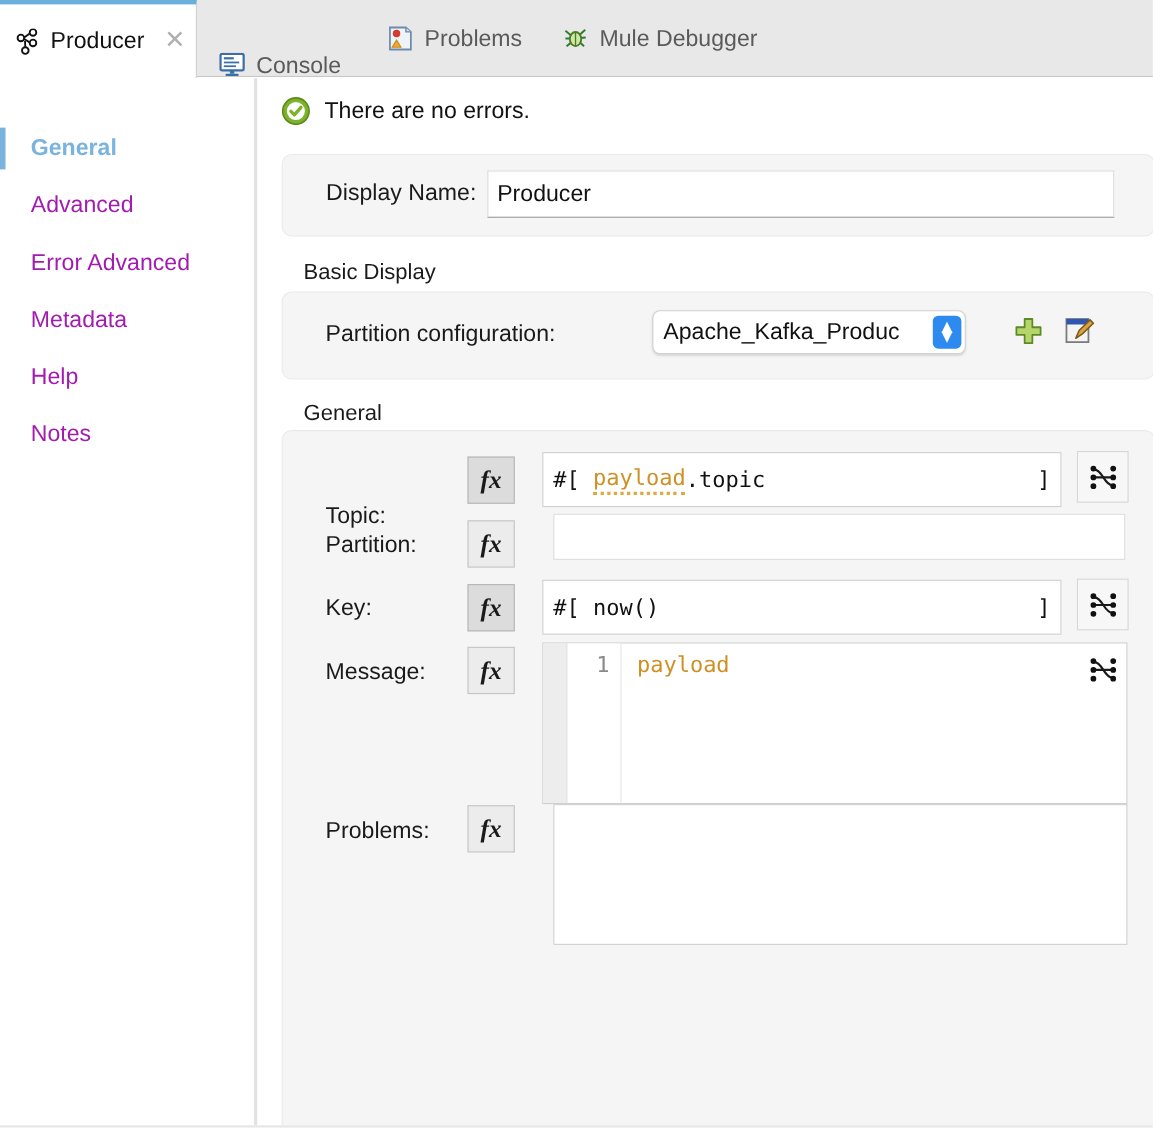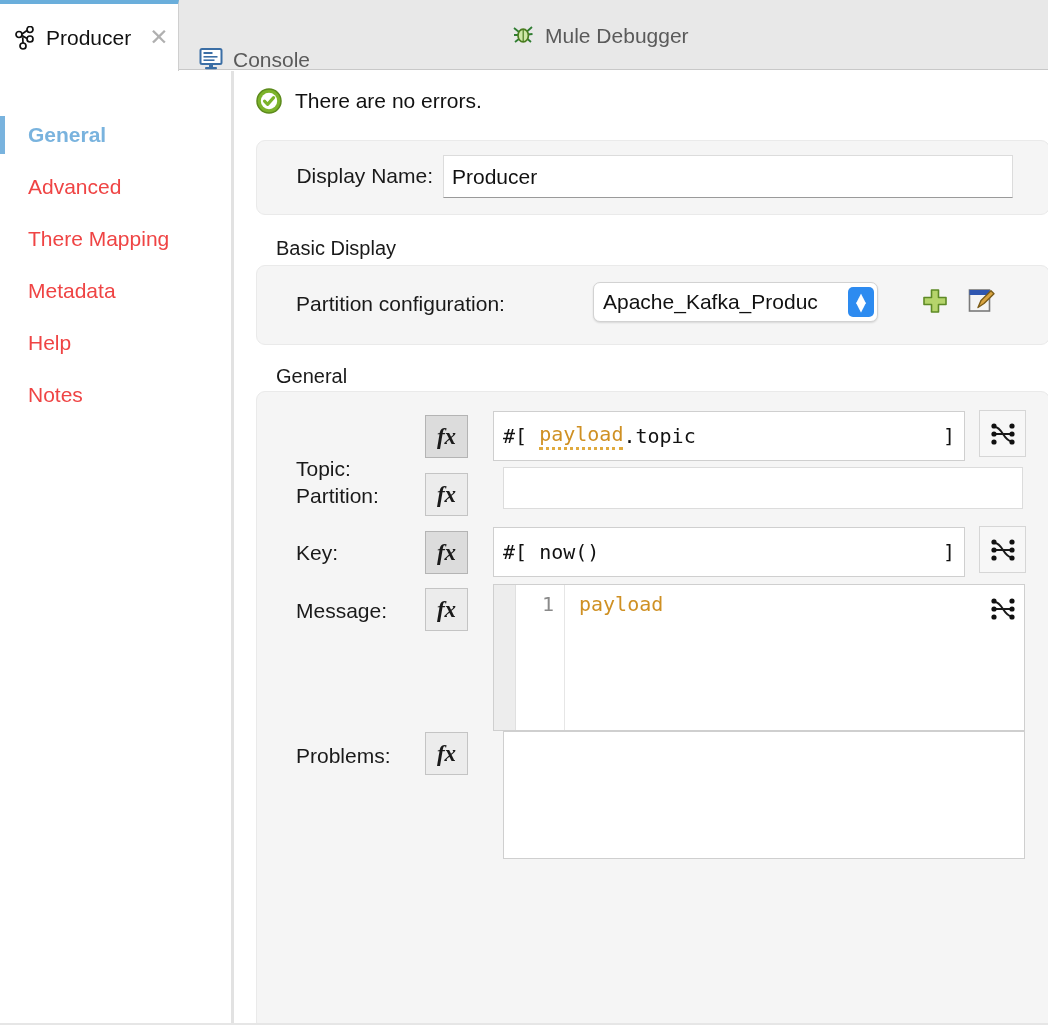--- a/index.html
+++ b/index.html
@@ -53,21 +53,21 @@
   #sidebar-divider {
     position: absolute; left: 231px; top: 71px; width: 3px; height: 952px;
     background: #e2e2e2;
   }
   .side-item {
     position: relative;
     height: 52px;
     display: flex; align-items: center;
     padding-left: 28px;
     font-size: 21px;
-    color: #ef4444;
+    color: #a21caf;
     cursor: default;
   }
   .side-item.sel { color: #79b3de; font-weight: bold; }
   .side-item.sel::before {
     content: ""; position: absolute; left: 0; top: 7px;
     width: 5px; height: 38px; background: #79b3de;
   }
 
   
   #main {
@@ -243,20 +243,31 @@
         <rect x="4.5" y="4" width="9" height="2" fill="#3b6ea5"></rect>
         <rect x="4.5" y="8" width="14" height="1.6" fill="#3b6ea5"></rect>
         <rect x="4.5" y="11.4" width="11" height="1.6" fill="#3b6ea5"></rect>
         <rect x="10" y="16" width="4" height="3" fill="#3b6ea5"></rect>
         <rect x="6" y="19" width="12" height="2.2" rx="1" fill="#3b6ea5"></rect>
       </svg>
     </span>
     <span class="tlabel">Console</span>
   </div>
 
+  <div class="tab" style="left:339px;">
+    <span class="icon-problems">
+      <svg viewBox="0 0 23 24" width="23" height="24">
+        <path d="M1.5 2 H16 L20.5 6 V22 H1.5 Z" fill="#eef3f8" stroke="#6d8ba8" stroke-width="1.6"></path>
+        <path d="M16 2 V6 H20.5" fill="#cfdceb" stroke="#6d8ba8" stroke-width="1.3"></path>
+        <circle cx="7.5" cy="7.5" r="3.4" fill="#d63a2e"></circle>
+        <path d="M7.5 13.5 L11.5 20 H3.5 Z" fill="#f0a830" stroke="#c78a1e" stroke-width="1"></path>
+      </svg>
+    </span>
+    <span class="tlabel">Problems</span>
+  </div>
 
   <div class="tab" style="left:497px;">
     <span class="icon-bug">
       <svg viewBox="0 0 24 24" width="24" height="24">
         <g stroke="#2f7d32" stroke-width="1.8" fill="none">
           <path d="M3 5 L8 9 M3 12 L8 12 M4 19 L8.5 15.5"></path>
           <path d="M21 4 L16 8.5 M21.5 11 L16.5 11.5 M20 19 L16 15.5"></path>
         </g>
         <ellipse cx="12.2" cy="12.5" rx="5.2" ry="6.4" fill="#cfe8a8" stroke="#4b7d20" stroke-width="1.7"></ellipse>
         <path d="M12.2 6.5 L12.2 18.8" stroke="#4b7d20" stroke-width="1.2"></path>
@@ -267,21 +278,21 @@
 </div>
 
 <div id="sidebar">
   <div class="side-item sel" style="margin-top:38px;">
     <span>General</span>
   </div>
   <div class="side-item">
     <span>Advanced</span>
   </div>
   <div class="side-item">
-    <span>There Mapping</span>
+    <span>Error Advanced</span>
   </div>
   <div class="side-item">
     <span>Metadata</span>
   </div>
   <div class="side-item">
     <span>Help</span>
   </div>
   <div class="side-item">
     <span>Notes</span>
   </div>

